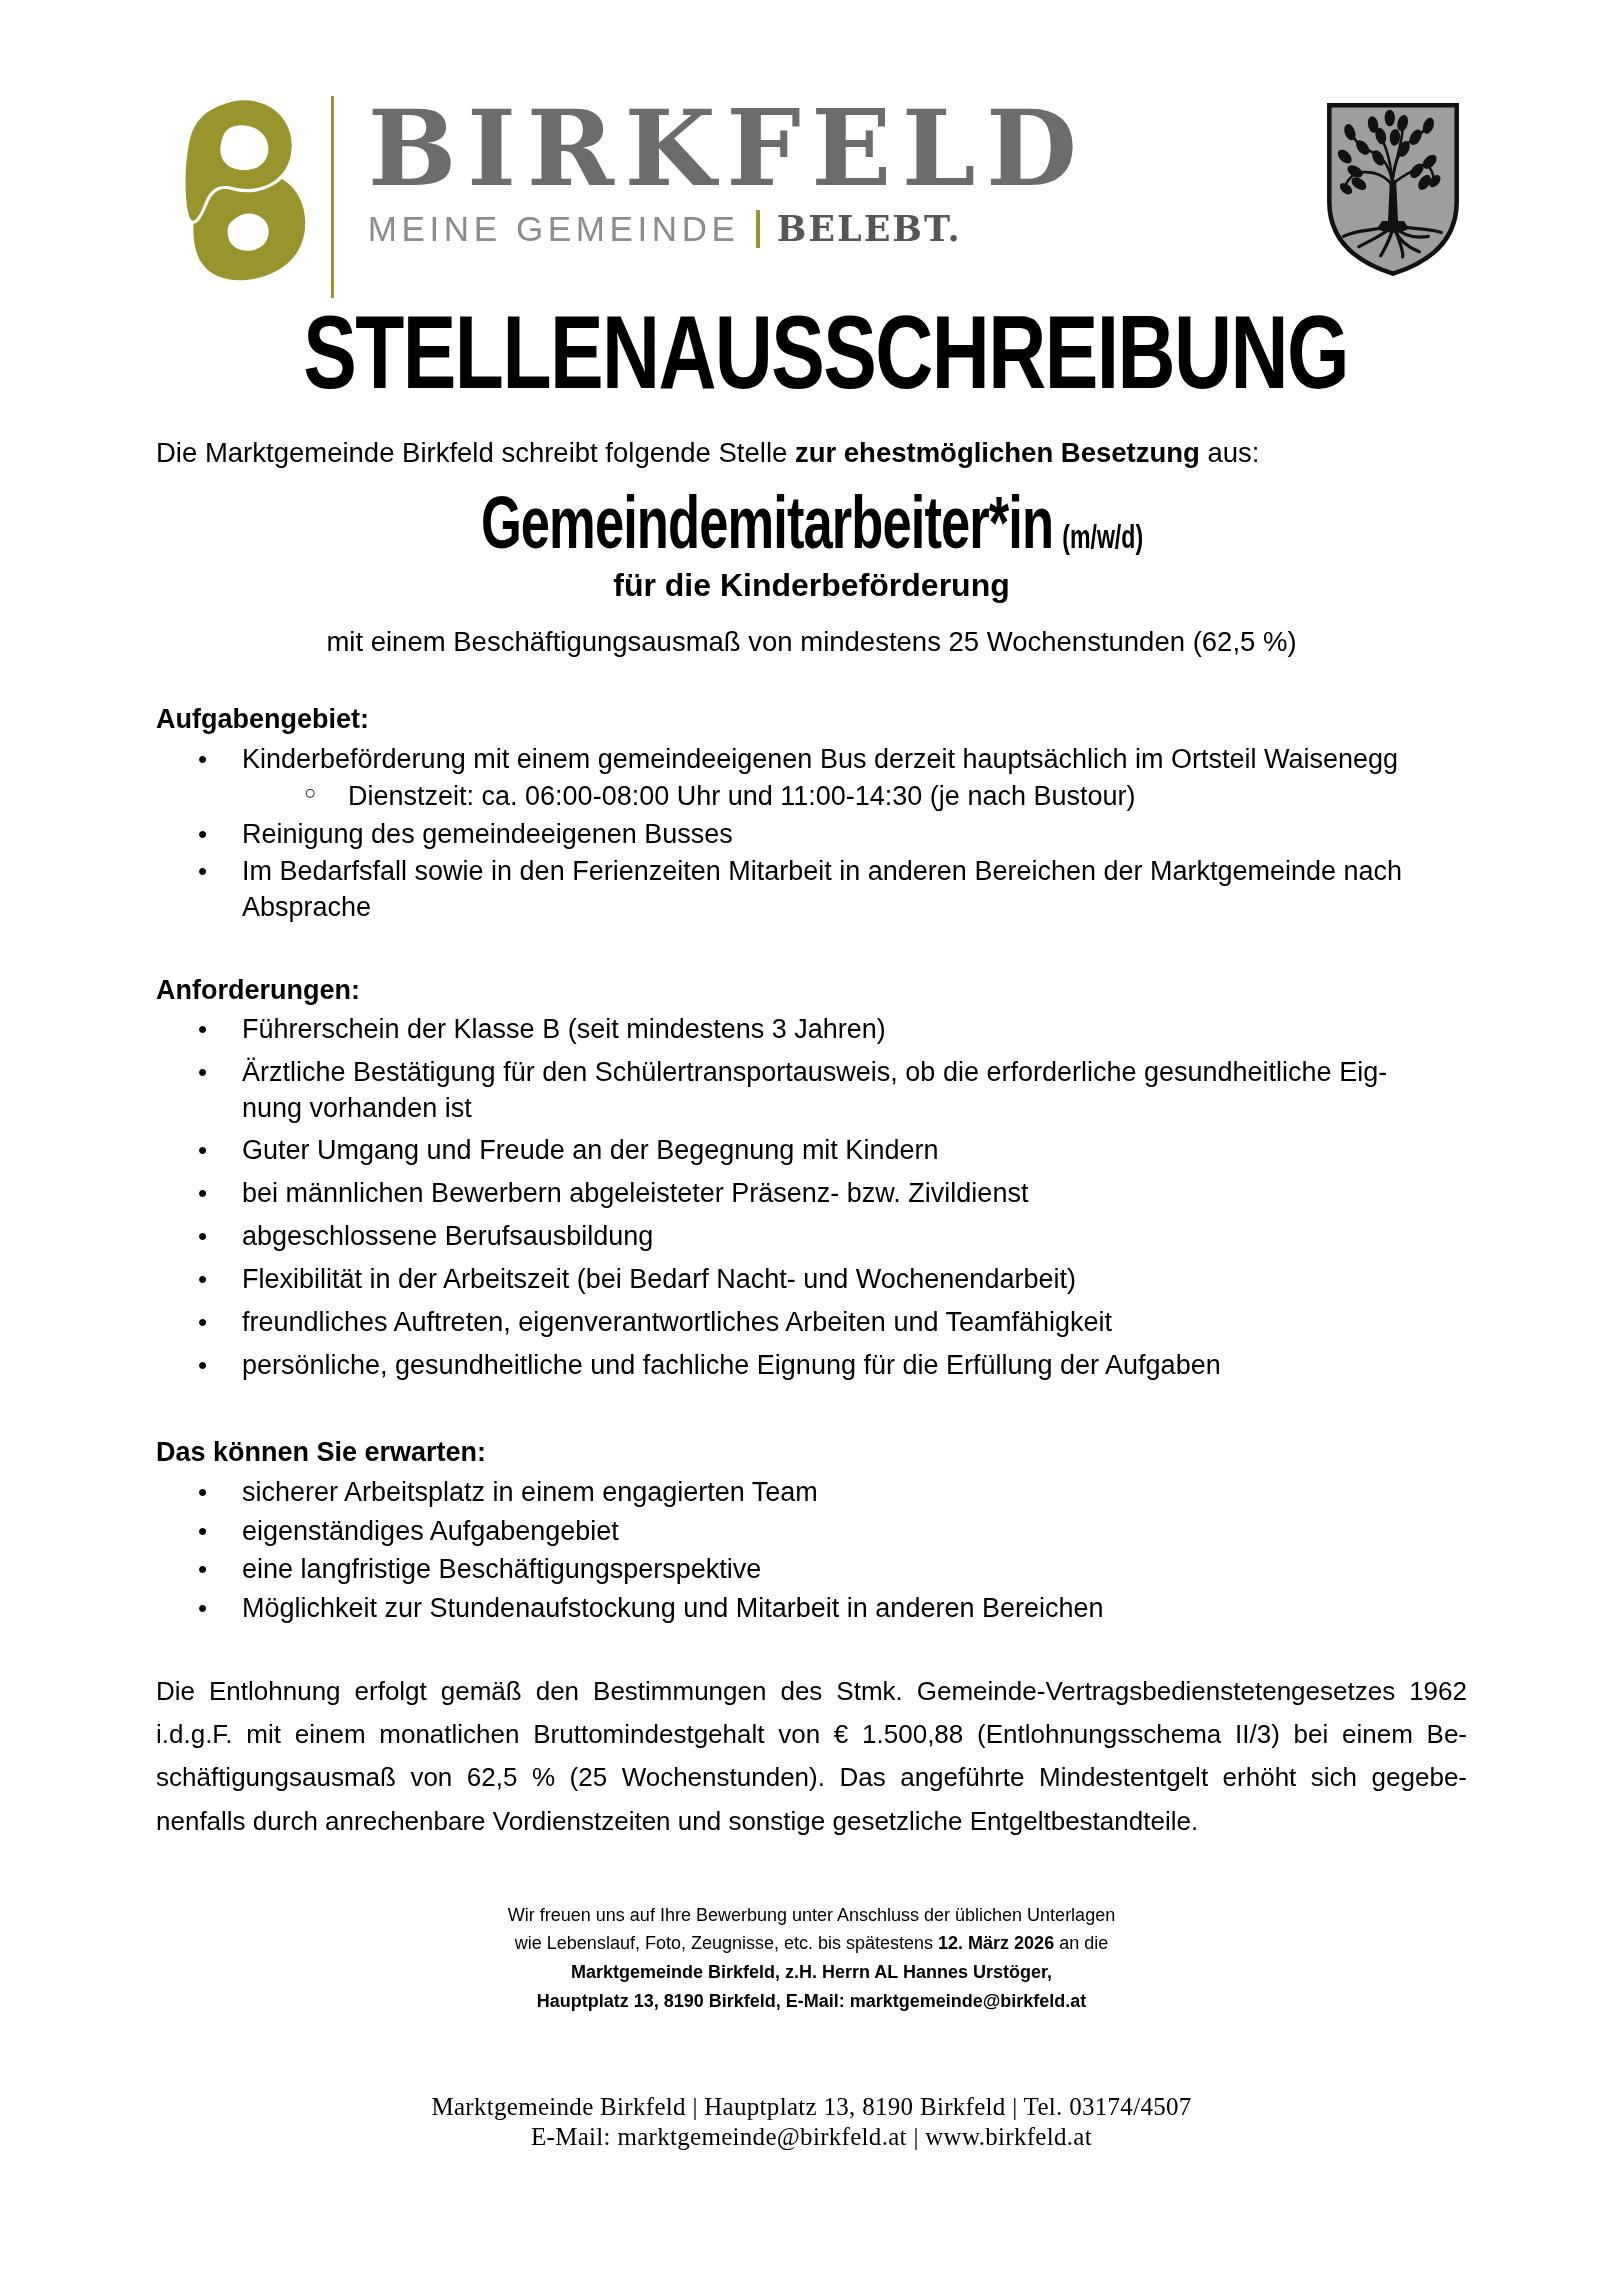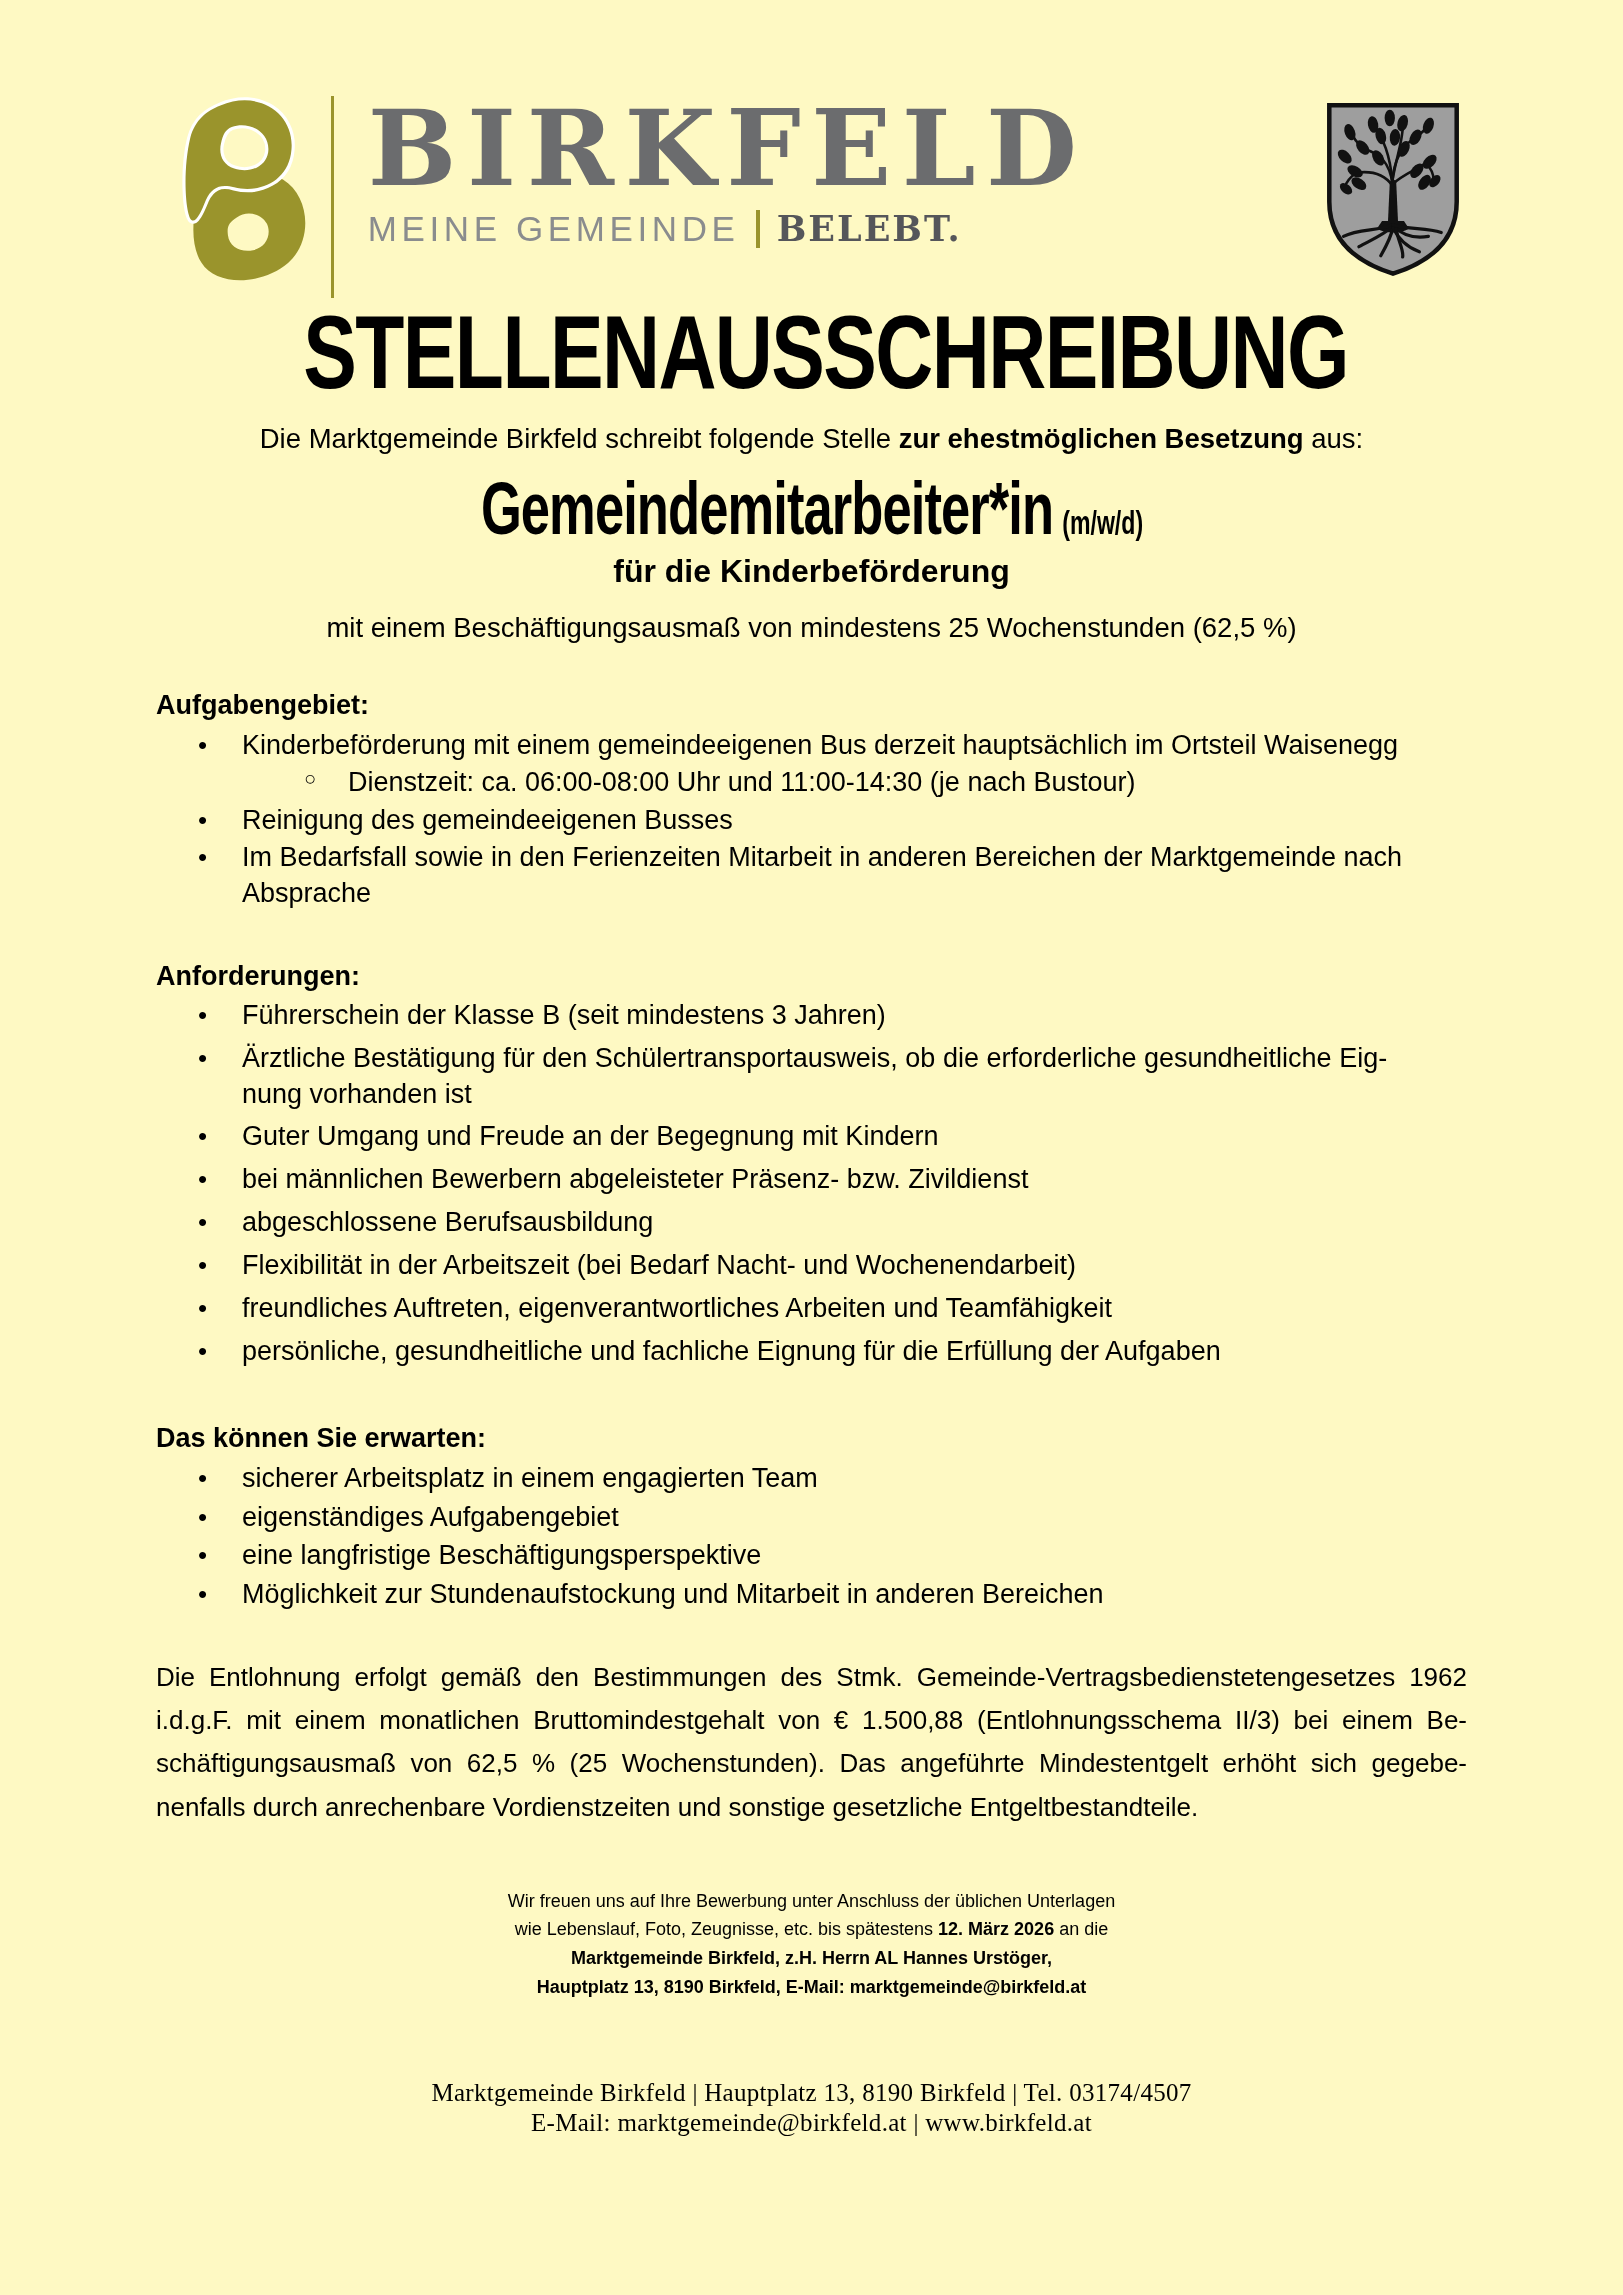--- a/index.html
+++ b/index.html
@@ -1,20 +1,20 @@
 <!DOCTYPE html>
 <html style="font-size:10.5px"><head>
 <meta charset="utf-8">
 <style>
   html,body{margin:0;padding:0;background:#e8e8e8;}
   .page{
     position:relative;
     width:1623px;height:2295px;
     margin:0 auto;
-    background:#fef9c3;
+    background:#ffffff;
     box-sizing:border-box;
     padding:96px 156px 0 156px;
     overflow:hidden;
     font-family:"Liberation Sans",sans-serif;
     font-size:27px;line-height:1.32;color:#000;
   }
   
   header{display:flex;justify-content:space-between;align-items:flex-start;height:196px;}
   .logo{display:flex;align-items:flex-start;}
   .logo-mark{width:164px;height:195px;margin-top:-2.6px;}
@@ -25,21 +25,21 @@
     font-size:105px;line-height:1;color:#6b6c6e;letter-spacing:10.5px;white-space:nowrap;
   }
   .logo-tagline{margin-top:5px;display:flex;align-items:center;}
   .tagline-left{font-size:35px;color:#8a8c8e;letter-spacing:4.6px;font-weight:400;}
   .tagline-sep{width:3.3px;height:38px;background:#9a942c;margin:0 17px;}
   .tagline-right{font-family:"DejaVu Serif",serif;font-weight:bold;font-size:35px;color:#55565a;letter-spacing:2px;}
   .crest{width:148px;height:190px;margin-top:1.3px;}
   
   h1.title{margin:9.2px 0 0;text-align:center;font-size:103px;line-height:1;font-weight:bold;white-space:nowrap;}
   h1.title .cond{display:inline-block;transform:scaleX(0.78);transform-origin:50% 100%;letter-spacing:-2px;}
-  .intro{margin:17px 0 0;text-align:center;font-size:27.5px;line-height:1.3;}
+  .intro{margin:31px 0 0;text-align:left;font-size:27.5px;line-height:1.3;}
   .b{font-weight:bold;}
   h2.job{margin:12px 0 0;text-align:center;font-size:75px;line-height:1.05;font-weight:bold;white-space:nowrap;}
   h2.job .cond{display:inline-block;transform:scaleX(0.70);transform-origin:50% 100%;letter-spacing:-1.3px;}
   h2.job .mwd{font-size:33px;margin-left:13px;letter-spacing:0;}
   h3.job-sub{margin:3px 0 0;text-align:center;font-size:32px;line-height:1.25;font-weight:bold;}
   .job-scope{margin:19.6px 0 0;text-align:center;font-size:27.5px;line-height:1.3;}
   
   section{margin:0;}
   .sec-1{margin-top:42px;}
   .sec-2{margin-top:47px;}

